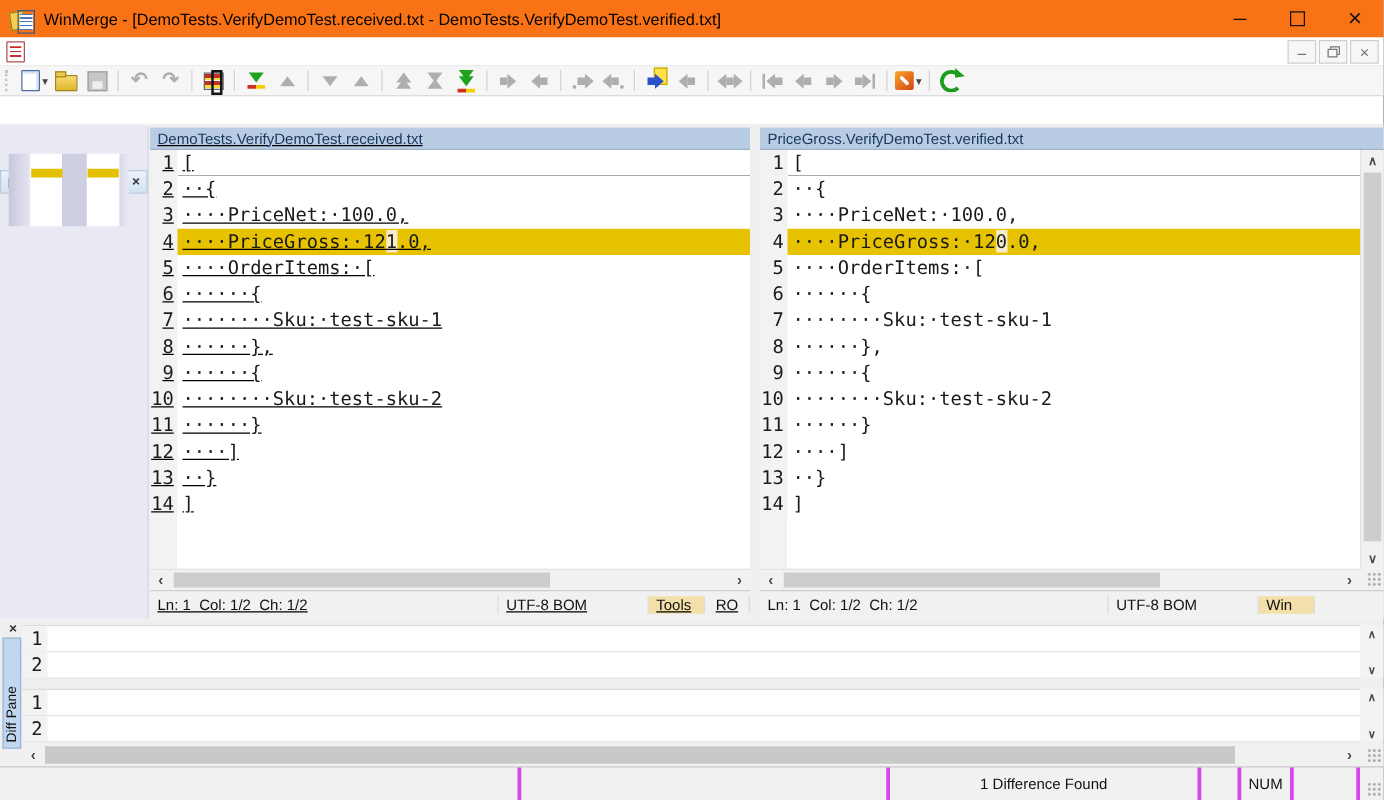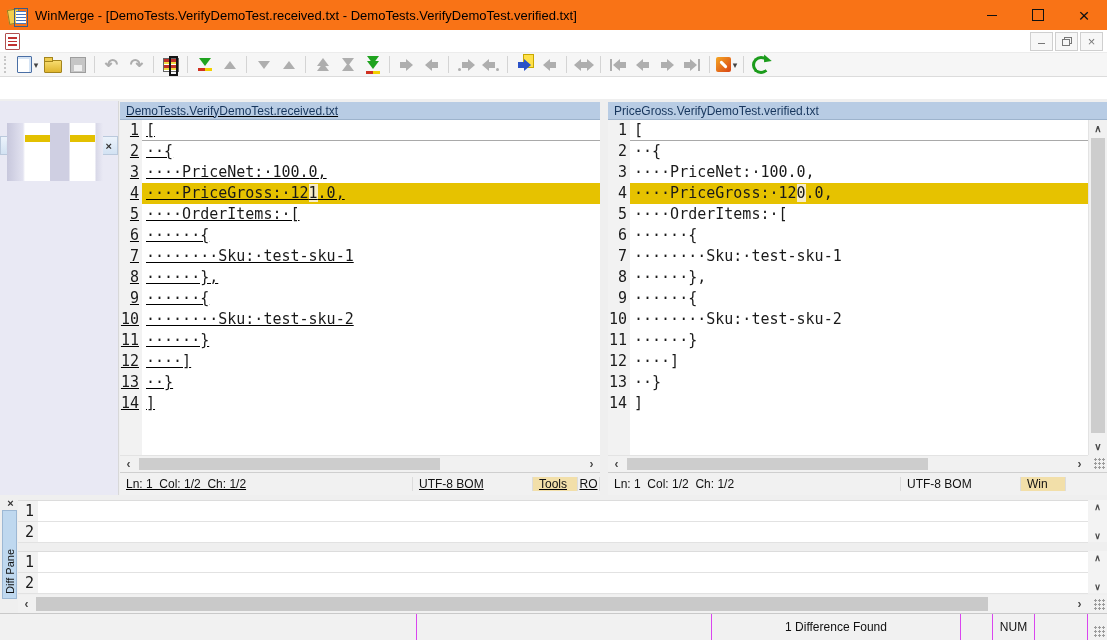--- a/index.html
+++ b/index.html
@@ -102,21 +102,21 @@
   .sarrow{position:absolute;top:0;width:17px;height:16px;display:flex;align-items:center;justify-content:center;color:#4a4a4a;font-size:12px;font-weight:bold;}
   .sarrow.lft{left:0;} .sarrow.rgt{right:0;}
   .hthumb{position:absolute;left:19px;top:2px;width:301px;height:12px;background:#cdcdcd;}
 
   .pstatus{display:flex;height:23px;border-top:1px solid #cfcfcf;background:#f1f1f1;font-size:12px;color:#111;box-sizing:border-box;align-items:center;}
   .pane.pleft .pstatus{width:480px;} .pane.pright .pstatus{width:499px;}
   .scell{display:flex;align-items:center;border-right:1px solid #dcdcdc;white-space:pre;padding:0 6px;box-sizing:border-box;}
   .scell.pos{flex:1;}
   .scell.enc{width:120px;justify-content:flex-start;}
   .scell.eol{width:45px;justify-content:flex-start;background:#f2dfa9;}
-  .scell.ro{width:22px;justify-content:center;}
+  .scell.ro{width:36px;justify-content:center;}
   .scell.pad{width:19px;border-right:none;padding:0;}
 
   .vscroll{position:absolute;right:0;top:18px;width:19px;height:335px;background:#f1f1f1;border-left:1px solid #e3e3e3;box-sizing:border-box;}
   .varrow{position:absolute;left:0;width:18px;height:17px;display:flex;align-items:center;justify-content:center;color:#4a4a4a;font-size:10px;font-weight:bold;}
   .varrow.top{top:0;} .varrow.bot{bottom:0;}
   .vthumb{position:absolute;left:2px;top:18px;width:14px;height:295px;background:#cdcdcd;}
   .vcorner{position:absolute;right:0;top:353px;width:19px;height:17px;background:#f1f1f1;}
 
   
   .diffpane{position:absolute;top:495px;left:0;width:1107px;height:118px;background:#efefef;}
@@ -134,21 +134,21 @@
   .dvs .varrow{width:19px;height:13px;font-size:9px;}
   .dhscroll{position:absolute;left:18px;top:100px;width:1070px;height:18px;background:#f1f1f1;}
   .dhscroll .sarrow{height:18px;}
   .dthumb{position:absolute;left:18px;top:2px;width:952px;height:14px;background:#c9c9c9;}
   .dgrip{position:absolute;left:1088px;top:100px;width:19px;height:18px;background:#f1f1f1;}
   .gripdots{position:absolute;right:2px;bottom:3px;width:11px;height:11px;
      background-image:radial-gradient(circle at 1.5px 1.5px,#9b9b9b 1px,transparent 1.3px);background-size:4px 4px;}
 
   
   .statusbar{position:absolute;top:613px;left:0;width:1107px;height:27px;background:#f1f1f1;border-top:1px solid #c9c9c9;display:flex;align-items:stretch;font-size:12px;color:#111;box-sizing:border-box;}
-  .sbcell{display:flex;align-items:center;justify-content:center;border-right:1px solid #d946ef;box-sizing:border-box;}
+  .sbcell{display:flex;align-items:center;justify-content:center;border-right:3px solid #d946ef;box-sizing:border-box;}
   .sb0{width:417px;} .sb1{width:295px;} .sb2{width:249px;} .sb3{width:32px;} .sb4{width:42px;} .sb5{width:53px;}
   .sbgrip{position:relative;flex:1;border-right:none;}
 </style>
 </head>
 <body>
 
 <div class="window">
 
   <div class="titlebar">
     <span class="appicon">

